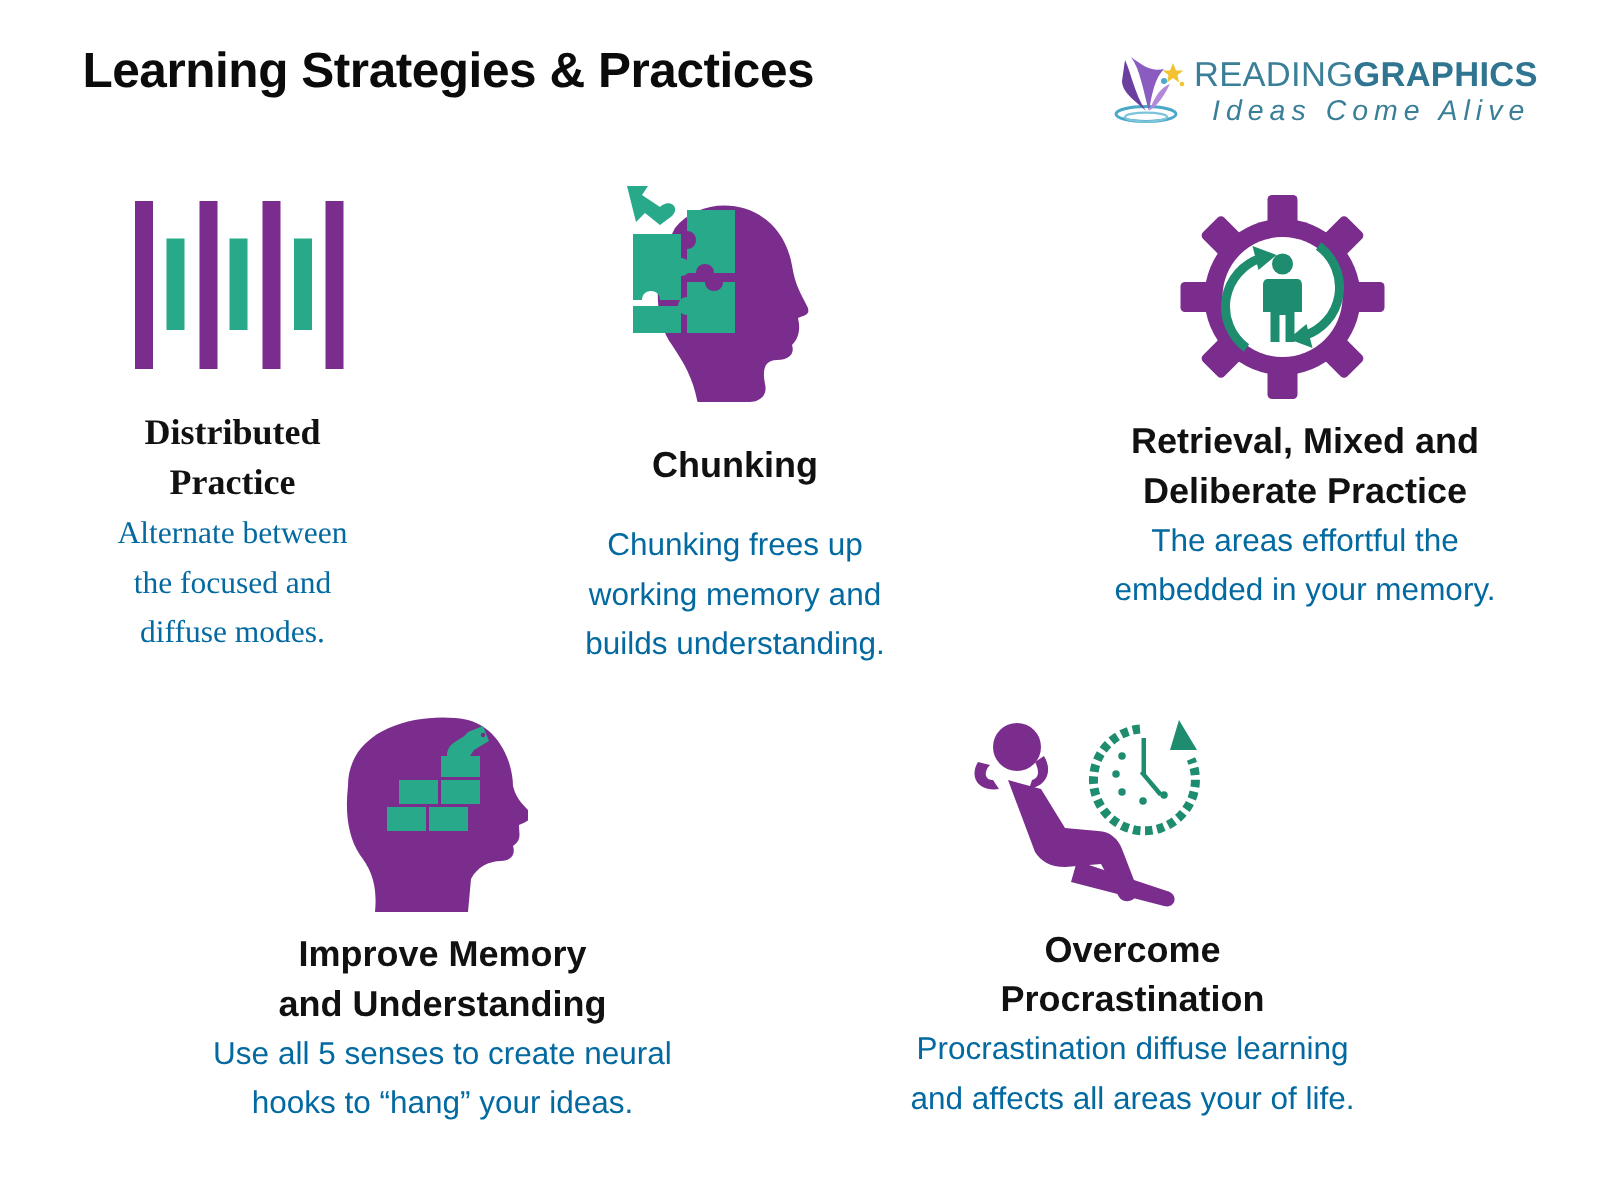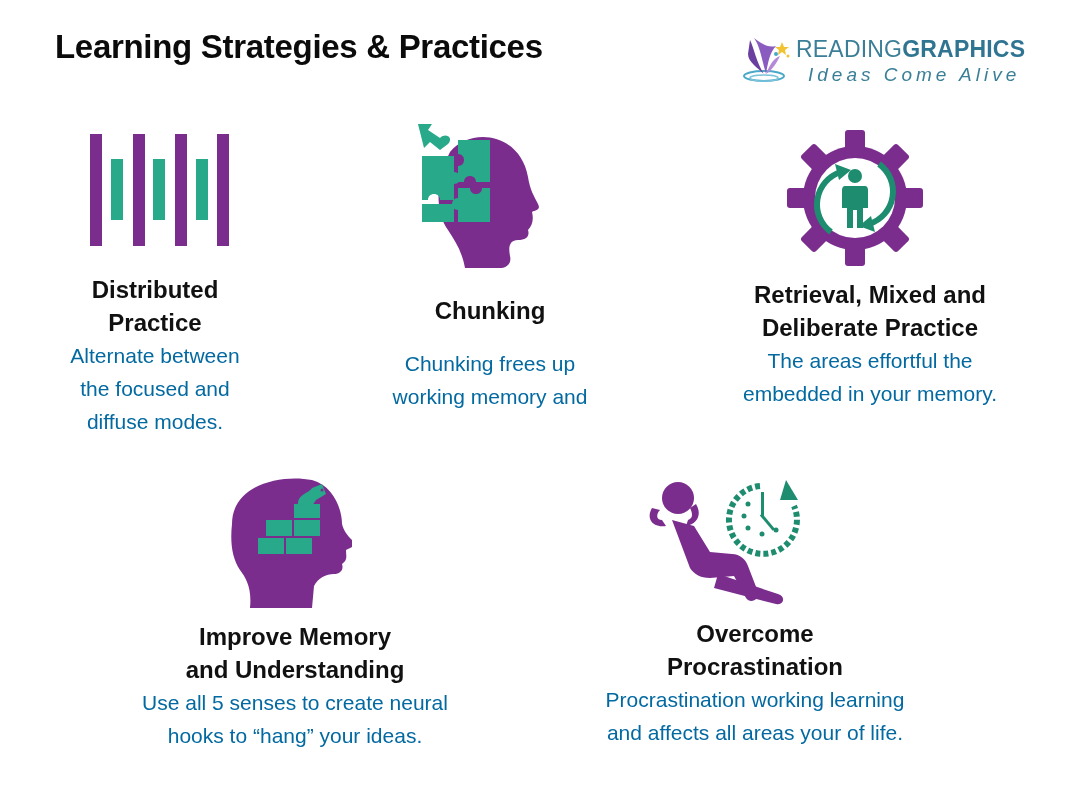--- a/index.html
+++ b/index.html
@@ -40,21 +40,21 @@
   <svg width="148" height="120" viewBox="0 0 148 120">
     <rect x="4" y="4" width="12" height="112" fill="#7B2D8E"></rect>
     <rect x="25" y="29" width="12" height="61" fill="#27A98A"></rect>
     <rect x="47" y="4" width="12" height="112" fill="#7B2D8E"></rect>
     <rect x="67" y="29" width="12" height="61" fill="#27A98A"></rect>
     <rect x="89" y="4" width="12" height="112" fill="#7B2D8E"></rect>
     <rect x="110" y="29" width="12" height="61" fill="#27A98A"></rect>
     <rect x="131" y="4" width="12" height="112" fill="#7B2D8E"></rect>
   </svg>
 </div>
-<div class="abs block" style="left:30px;top:273px;width:250px;">
+<div class="abs block" style="left:30px;top:273px;width:250px;font-family:Liberation Serif, serif;">
   <div class="heading">Distributed</div>
   <div class="heading">Practice</div>
   <div class="desc">Alternate between</div>
   <div class="desc">the focused and</div>
   <div class="desc">diffuse modes.</div>
 </div>
 
 <div class="abs" style="left:410px;top:122px;">
   <svg width="140" height="150" viewBox="0 0 140 150">
 
@@ -66,20 +66,21 @@
     <path d="M12 82 L44 82 L44 100 L12 100 Z" fill="#27A98A"></path>
 
     <path d="M8 2 L22 2 L18 8 L30 16 C36 10,44 16,38 22 L30 28 L20 20 L14 26 Z" fill="#27A98A"></path>
   </svg>
 </div>
 <div class="abs block" style="left:365px;top:294px;width:250px;">
   <div class="heading">Chunking</div>
   <div style="height:20px;"></div>
   <div class="desc">Chunking frees up</div>
   <div class="desc">working memory and</div>
+  <div class="desc">builds understanding.</div>
 </div>
 
 <div class="abs" style="left:785px;top:128px;">
   <svg width="140" height="140" viewBox="0 0 140 140">
     <g fill="#7B2D8E" transform="translate(70,70)">
       <circle r="52"></circle>
       <g id="teeth">
         <rect x="-10" y="-68" width="20" height="22" rx="3"></rect>
         <rect x="-10" y="46" width="20" height="22" rx="3"></rect>
         <rect x="-68" y="-10" width="22" height="20" rx="3"></rect>
@@ -145,15 +146,15 @@
       <circle cx="106" cy="42" r="2.5"></circle>
       <circle cx="110" cy="54" r="2.5"></circle>
       <circle cx="124" cy="60" r="2.5"></circle>
       <circle cx="138" cy="56" r="2.5"></circle>
     </g>
   </svg>
 </div>
 <div class="abs block" style="left:575px;top:617px;width:360px;">
   <div class="heading">Overcome</div>
   <div class="heading">Procrastination</div>
-  <div class="desc">Procrastination working learning</div>
+  <div class="desc">Procrastination diffuse learning</div>
   <div class="desc">and affects all areas your of life.</div>
 </div>
 
 </body></html>

